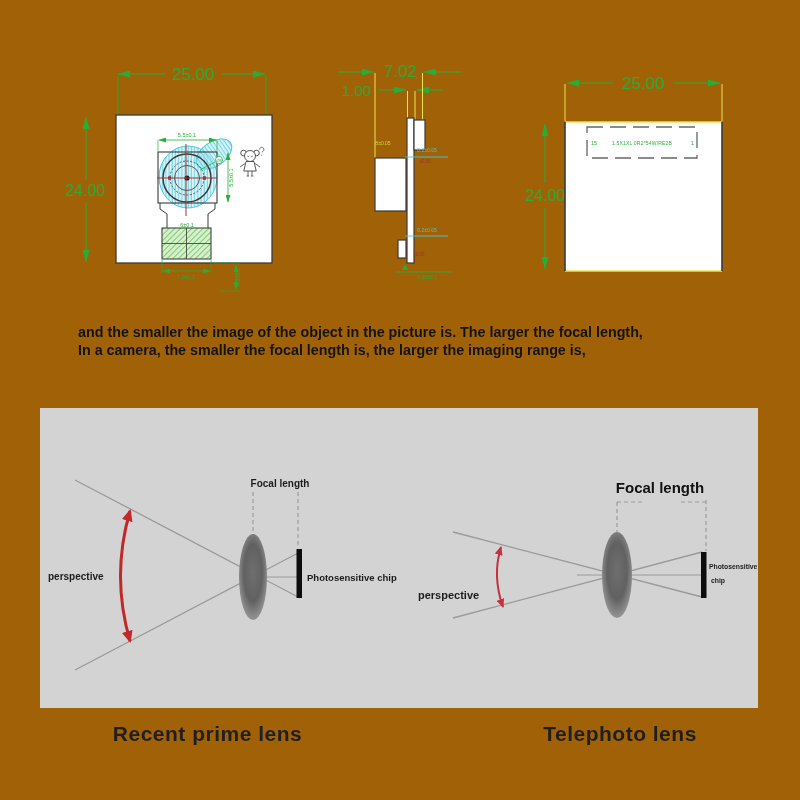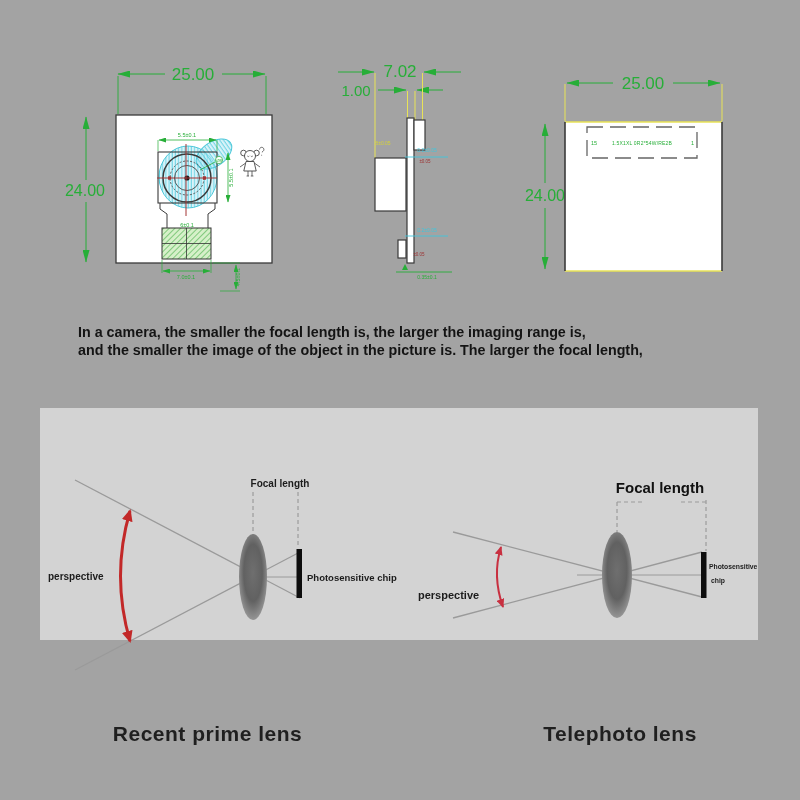--- a/index.html
+++ b/index.html
@@ -1,23 +1,23 @@
 <!DOCTYPE html>
 <html><head>
 <meta charset="utf-8">
 <style>
   html,body{margin:0;padding:0;background:#fff;}
-  .canvas{position:relative;width:800px;height:800px;background:#a3a3a3;overflow:hidden;
+  .canvas{position:relative;width:800px;height:800px;background:#a16207;overflow:hidden;
           font-family:"Liberation Sans",sans-serif;}
   .abs{position:absolute;}
   svg text{font-family:"Liberation Sans",sans-serif;}
   .dimtxt{fill:#27ae38;}
   .desc{position:absolute;left:78px;top:324px;width:684px;color:#141414;
         font-size:14.3px;font-weight:bold;line-height:17.6px;letter-spacing:0px;}
-  .panel{position:absolute;left:40px;top:408px;width:718px;height:232px;background:#d3d3d3;}
+  .panel{position:absolute;left:40px;top:408px;width:718px;height:300px;background:#d3d3d3;}
   .caption{position:absolute;top:722px;font-size:21px;font-weight:bold;color:#1f1f1f;
            text-align:center;letter-spacing:0.5px;}
   .cap-left{left:75px;width:265px;}
   .cap-right{left:490px;width:260px;}
 </style>
 </head>
 <body>
 
 <div class="canvas">
 
@@ -178,22 +178,22 @@
       <line x1="217" y1="72" x2="217" y2="221" stroke="#3a3a3a" stroke-width="1.6"></line>
     </g>
 
     <rect x="82" y="77" width="110" height="31" fill="none" stroke="#666" stroke-width="1.3" stroke-dasharray="16 7"></rect>
     <text x="86" y="95" text-anchor="start" font-size="5.5" class="dimtxt">15</text>
     <text x="189" y="95" text-anchor="end" font-size="5.5" class="dimtxt">1</text>
     <text x="137" y="95" text-anchor="middle" font-size="5" class="dimtxt" letter-spacing="0.2">1.5X1XL 0R2*54W/RE2B</text>
   </svg>
 
   <div class="desc">
+    <div>and the smaller the image of the object in the picture is. The larger the focal length,</div>
     <div>In a camera, the smaller the focal length is, the larger the imaging range is,</div>
-    <div>and the smaller the image of the object in the picture is. The larger the focal length,</div>
   </div>
 
   <div class="panel">
     <svg width="718" height="300" viewBox="0 0 718 300">
       <defs>
         <radialGradient id="lensGrad" cx="50%" cy="45%" r="60%">
           <stop offset="0%" stop-color="#6f6f6f"></stop>
           <stop offset="55%" stop-color="#616161"></stop>
           <stop offset="100%" stop-color="#a0a0a0"></stop>
         </radialGradient>

